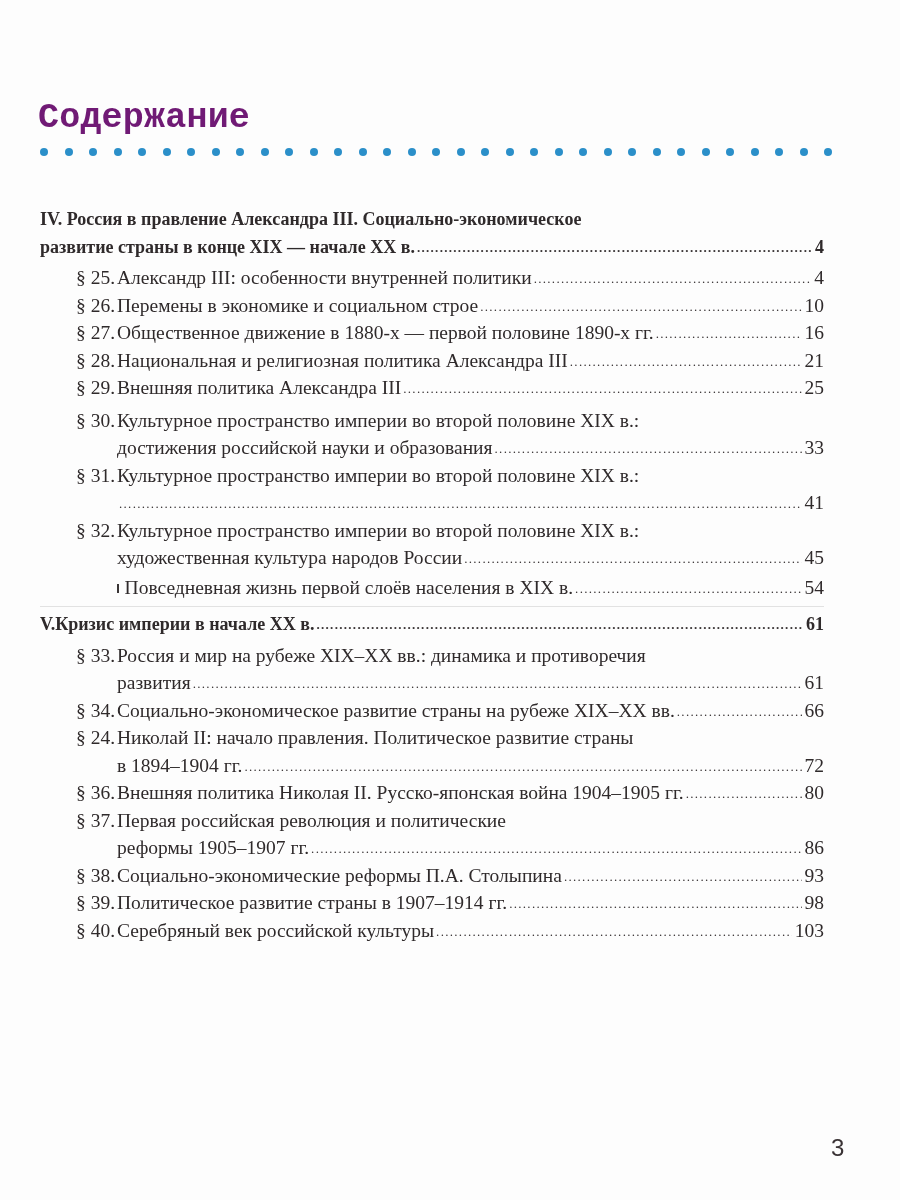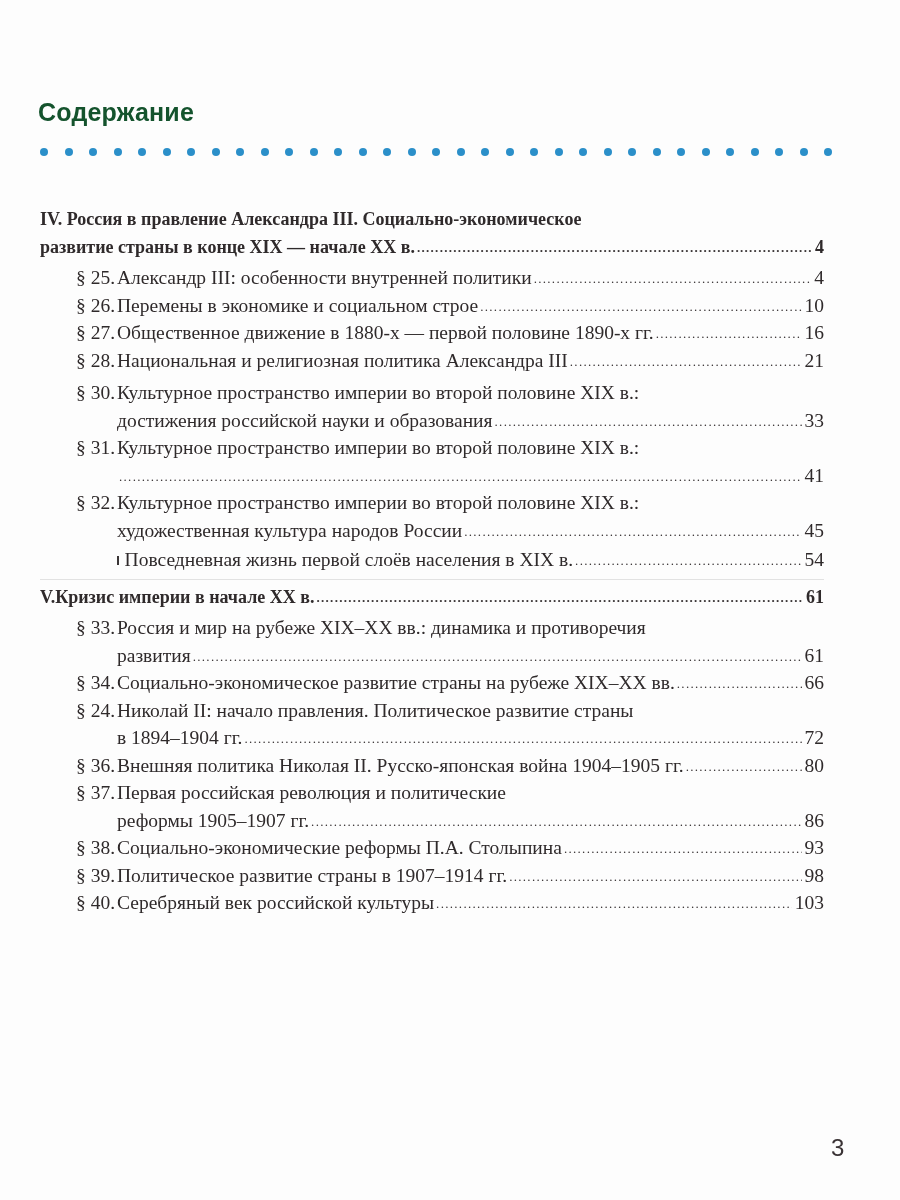--- a/index.html
+++ b/index.html
@@ -2,22 +2,22 @@
 <html><head>
 <meta charset="utf-8">
 <style>
   html, body { margin: 0; padding: 0; }
   body {
     width: 900px; height: 1200px; background: #fdfdfd; position: relative; overflow: hidden;
     font-family: "Liberation Serif", "DejaVu Serif", serif; color: #2f2a2b;
   }
   .page-title {
     position: absolute; left: 38px; top: 98px;
-    font-family: Liberation Sans, sans-serif; font-weight: bold;
-    font-size: 25px; color: #14532d; letter-spacing: 0.2px;
+    font-family: Liberation Mono, monospace; font-weight: bold;
+    font-size: 35px; color: #701a75; letter-spacing: 0.2px;
   }
   .dots-row { position: absolute; left: 40px; top: 148px; width: 800px; height: 10px; display: flex; gap: 0; }
   .dot { width: 8px; height: 8px; border-radius: 50%; background: #2b8fc9; margin-right: 16.5px; flex: 0 0 auto; }
   .toc { position: absolute; left: 40px; top: 206px; width: 784px; font-size: 19.5px; }
   .entry { position: relative; }
   .line { display: flex; align-items: baseline; white-space: nowrap; line-height: 27.5px; height: 27.5px; }
   .line .txt { flex: 0 0 auto; }
   .leader {
     flex: 1 1 auto; overflow: hidden; margin: 0 3px 0 2px; position: relative; top: -1px;
     color: #3a3536; letter-spacing: 1.3px; font-size: 13px;
@@ -118,20 +118,28 @@
       </div>
   </div>
   <div class="entry sub">
     <div class="line">
         <span class="num">§ 28.</span>
         <span class="txt">Национальная и религиозная политика Александра III</span>
         <span class="leader"></span>
         <span class="pg">21</span>
       </div>
   </div>
+  <div class="entry sub">
+    <div class="line">
+        <span class="num">§ 29.</span>
+        <span class="txt">Внешняя политика Александра III</span>
+        <span class="leader"></span>
+        <span class="pg">25</span>
+      </div>
+  </div>
   <div class="entry sub multi">
     <div class="line">
         <span class="num">§ 30.</span>
         <span class="txt">Культурное пространство империи во второй половине XIX в.:</span>
       </div>
     <div class="line cont">
         <span class="txt">достижения российской науки и образования</span>
         <span class="leader"></span>
         <span class="pg">33</span>
       </div>

